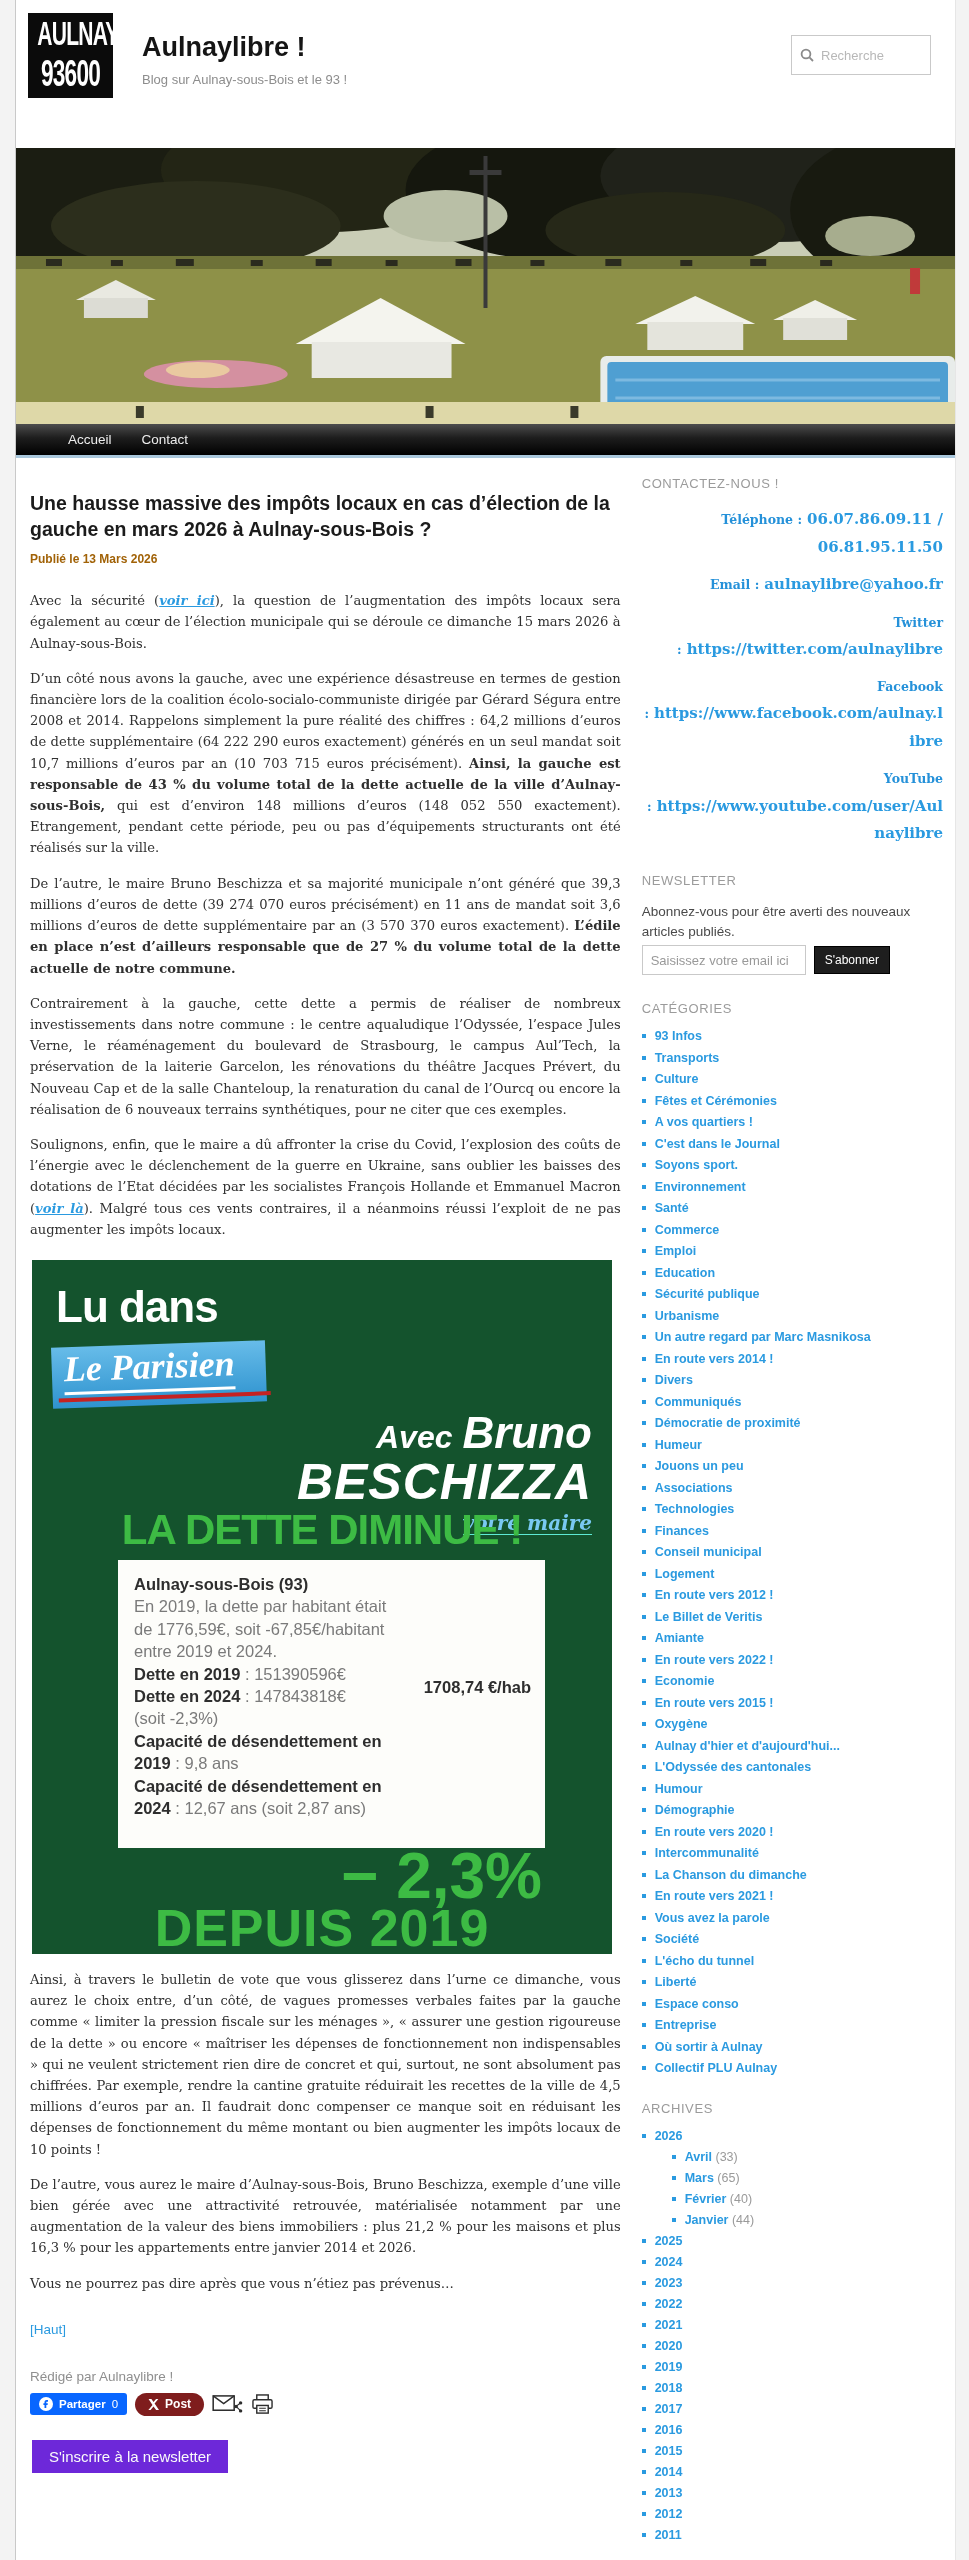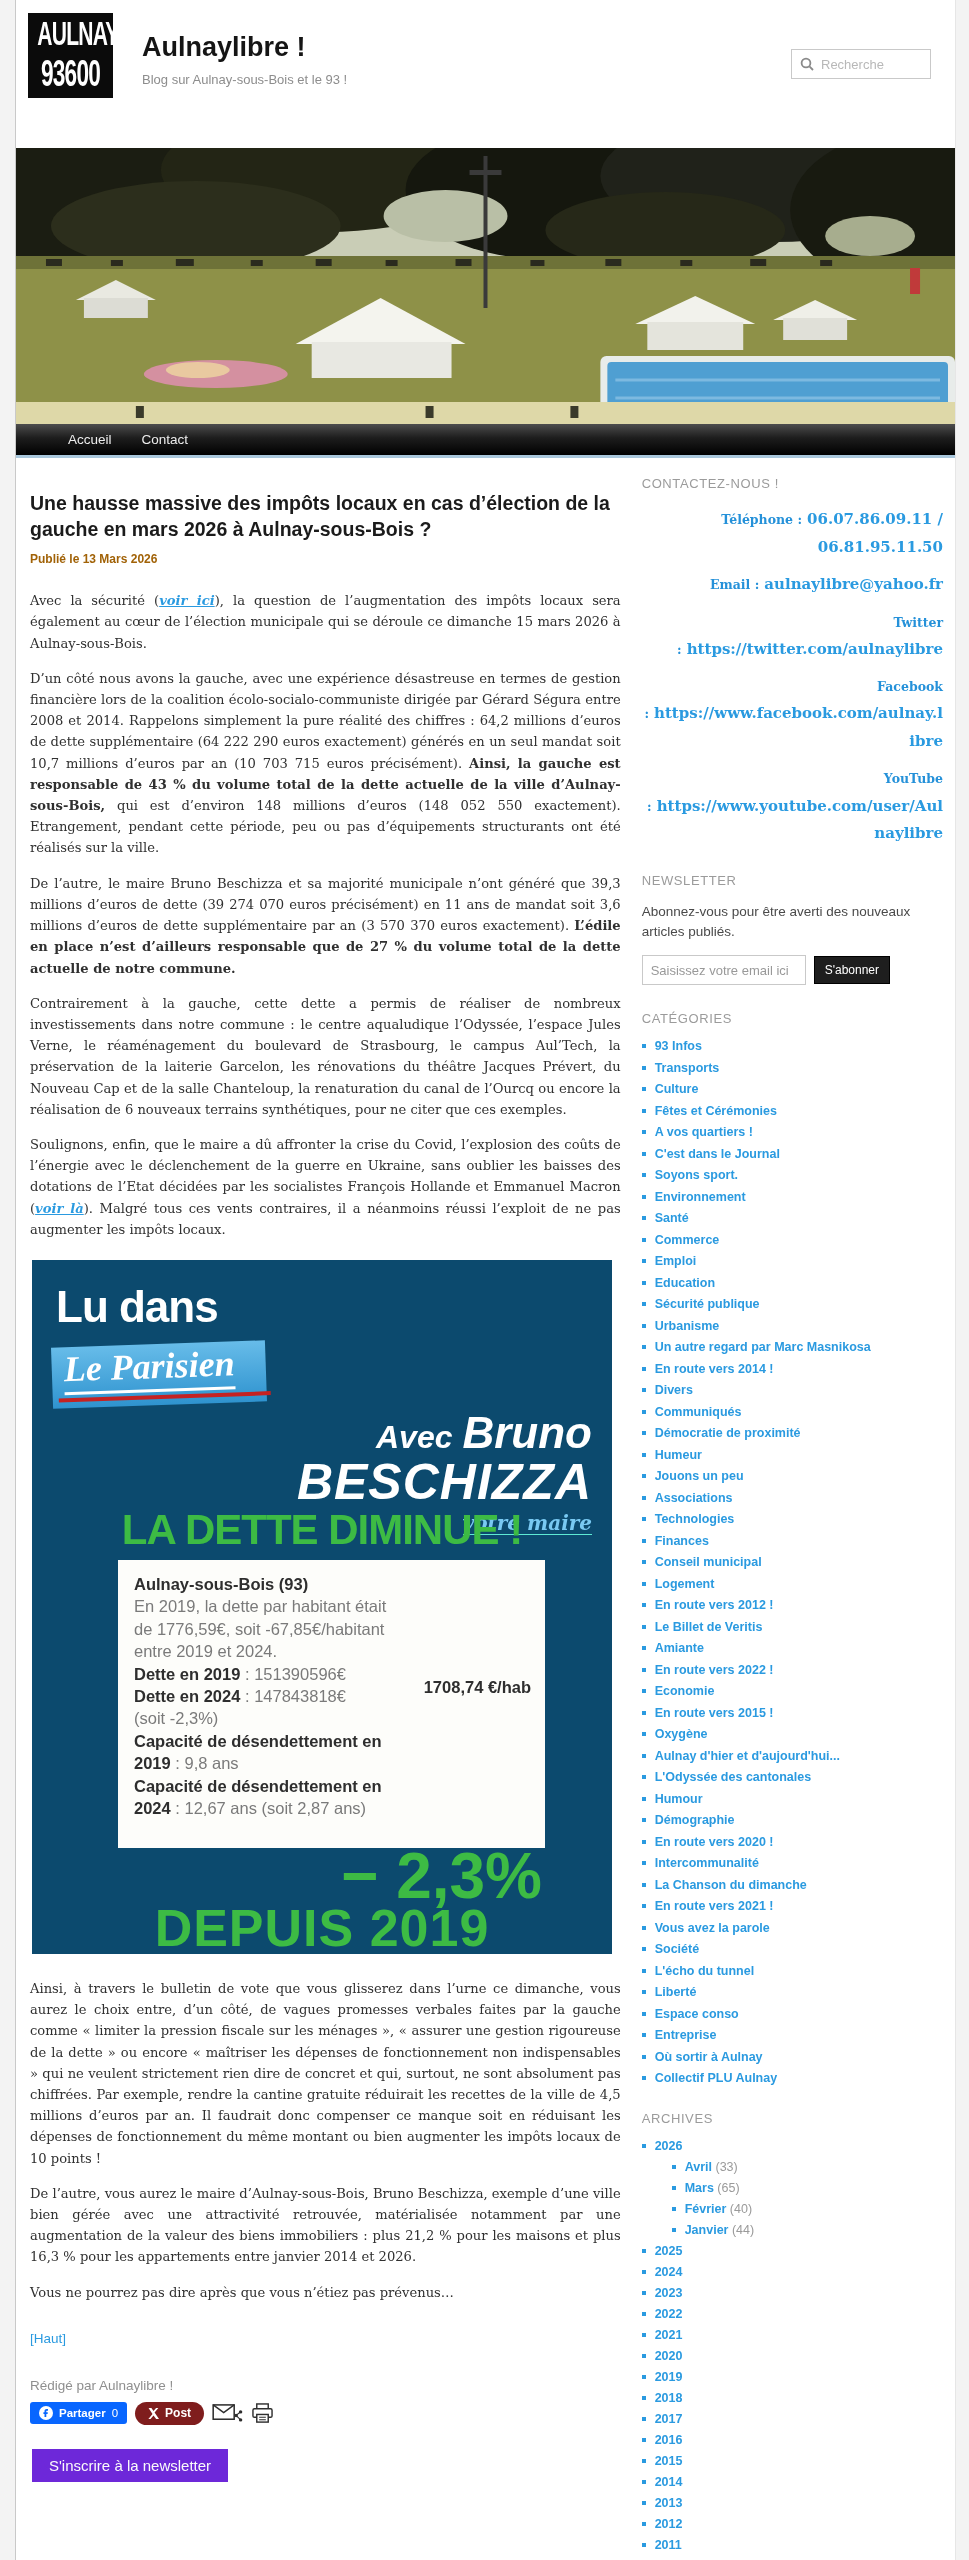--- a/index.html
+++ b/index.html
@@ -9,21 +9,21 @@
   .page{margin-left:15px;width:941px;min-height:2560px;background:#fff;border-left:1px solid #c9c9c9;border-right:1px solid #e6e6e6;}
 
   
   .hdr{position:relative;height:148px;background:#fff;}
   .logo{position:absolute;left:12px;top:13px;width:85px;height:85px;background:#0b0b0b;color:#fff;overflow:hidden;text-align:center;padding-top:6px;}
   .logo-line{display:block;font-weight:bold;letter-spacing:-1px;transform:scaleX(.78) scaleY(1.25);transform-origin:center;}
   .logo-l1{font-size:27px;}
   .logo-l2{font-size:29px;margin-top:8px;}
   .site-title{position:absolute;left:126px;top:32px;font-size:27px;font-weight:bold;color:#151515;}
   .site-sub{position:absolute;left:126px;top:72px;font-size:13px;color:#8d8d8d;}
-  .search{position:absolute;right:24px;top:35px;width:140px;height:30px;border:1px solid #c9c9c9;display:flex;align-items:center;gap:7px;padding:0 8px;background:#fff;margin-top:14px;}
+  .search{position:absolute;right:24px;top:35px;width:140px;height:40px;border:1px solid #c9c9c9;display:flex;align-items:center;gap:7px;padding:0 8px;background:#fff;}
   .search input{border:none;outline:none;width:100%;font-size:13px;color:#555;font-family:"Liberation Sans",sans-serif;}
   .search input::placeholder{color:#b8b8b8;}
 
   
   .hero{display:block;width:100%;height:276px;}
   .nav{height:34px;background:linear-gradient(180deg,#4d4d4d 0%,#1d1d1d 45%,#000 100%);border-bottom:3px solid #a9c7dc;display:flex;align-items:center;padding-left:52px;gap:30px;}
   .nav a{color:#ededed;font-size:13.5px;text-decoration:none;}
 
   
   .main{display:flex;padding:18px 12px 0 14px;}
@@ -31,21 +31,21 @@
   .colR{width:302px;margin-left:21px;}
 
   
   .colL h1{font-size:19.5px;line-height:1.34;color:#1b1b1b;margin:14px 0 10px;font-weight:bold;}
   .pub{font-size:12px;font-weight:bold;color:#a16207;margin-bottom:24px;}
   .para{font-family:"DejaVu Serif","Liberation Serif",serif;font-size:13.1px;line-height:1.62;color:#303030;text-align:justify;margin-bottom:14px;}
   .rt-b{font-weight:bold;}
   .rt-link{color:#2a9ae0;font-weight:bold;font-style:italic;text-decoration:underline;}
 
   
-  .ig{position:relative;width:580px;height:694px;background:#0c4a6e;margin:20px 0 24px 2px;overflow:hidden;}
+  .ig{position:relative;width:580px;height:694px;background:#14532d;margin:20px 0 15px 2px;overflow:hidden;}
   .ig-ludans{position:absolute;left:24px;top:22px;font-size:44px;font-weight:bold;color:#fff;letter-spacing:-1px;}
   .ig-parisien{position:absolute;left:20px;top:84px;width:214px;padding:1px 12px 6px;background:linear-gradient(180deg,#67bce9,#2f93cf);transform:rotate(-2deg);}
   .ig-parisien-txt{font-family:"Liberation Serif",serif;font-weight:bold;font-style:italic;color:#fff;font-size:36px;display:inline-block;border-bottom:3px solid #fff;padding-bottom:2px;}
   .ig-redbar{height:4px;background:#c52222;margin:3px -16px 0 -6px;}
   .ig-name{position:absolute;right:20px;top:150px;text-align:right;color:#fff;font-style:italic;line-height:1.05;}
   .ig-avec{font-size:32px;font-weight:bold;margin-right:10px;}
   .ig-bruno{font-size:44px;font-weight:bold;}
   .ig-last{font-size:50px;font-weight:bold;letter-spacing:1px;}
   .ig-tagline{display:inline-block;margin-top:4px;font-family:"DejaVu Serif",serif;font-style:italic;font-size:20px;font-weight:bold;color:#79c9f2;border-bottom:1px solid #5eead4;}
   .ig-headline{position:absolute;left:0;width:100%;top:246px;text-align:center;font-size:42px;font-weight:bold;color:#3dbb44;letter-spacing:-1px;}
@@ -67,21 +67,21 @@
   .subscribe-btn{display:inline-block;margin:24px 0 20px 2px;background:#6d28d9;color:#fafafa;font-size:15px;padding:8px 17px;border:none;cursor:pointer;font-family:"Liberation Sans",sans-serif;}
 
   
   .w-head{font-size:13px;font-weight:normal;color:#9b9b9b;letter-spacing:.6px;margin-bottom:14px;}
   .widget{margin-bottom:26px;}
   ul{list-style:none;}
   .contact-list{text-align:right;font-family:"DejaVu Serif","Liberation Serif",serif;}
   .contact-list li{margin-bottom:10px;line-height:1.7;}
   .c-label{font-size:12.5px;font-weight:bold;color:#2591d9;margin-right:5px;}
   .c-value{font-size:15px;font-weight:bold;color:#2a9ae0;text-decoration:none;overflow-wrap:anywhere;}
-  .nl-text{font-size:13.5px;color:#4a4a4a;line-height:1.55;margin-bottom:12px;}
+  .nl-text{font-size:13.5px;color:#4a4a4a;line-height:1.55;margin-bottom:2px;}
   .nl-row{display:flex;align-items:center;}
   .nl-input{width:164px;height:30px;border:1px solid #c9c9c9;padding:0 8px;font-size:13px;color:#666;font-family:"Liberation Sans",sans-serif;}
   .nl-input::placeholder{color:#999;}
   .nl-btn{height:28px;margin-left:8px;background:#1e1e1e;color:#fff;border:1px solid #000;font-size:12px;padding:0 10px;cursor:pointer;font-family:"Liberation Sans",sans-serif;}
   .blist li{position:relative;padding-left:13px;font-size:12.5px;font-weight:bold;line-height:13px;}
   .blist li::before{content:"";position:absolute;left:0;top:4px;width:4px;height:4px;background:#2a9ae0;}
   .blist a{color:#2a9ae0;text-decoration:none;}
   .cat-list li{margin-bottom:8.5px;}
   .arch-list li{margin-bottom:8px;}
   .month-list{margin:8px 0 0 0;}

